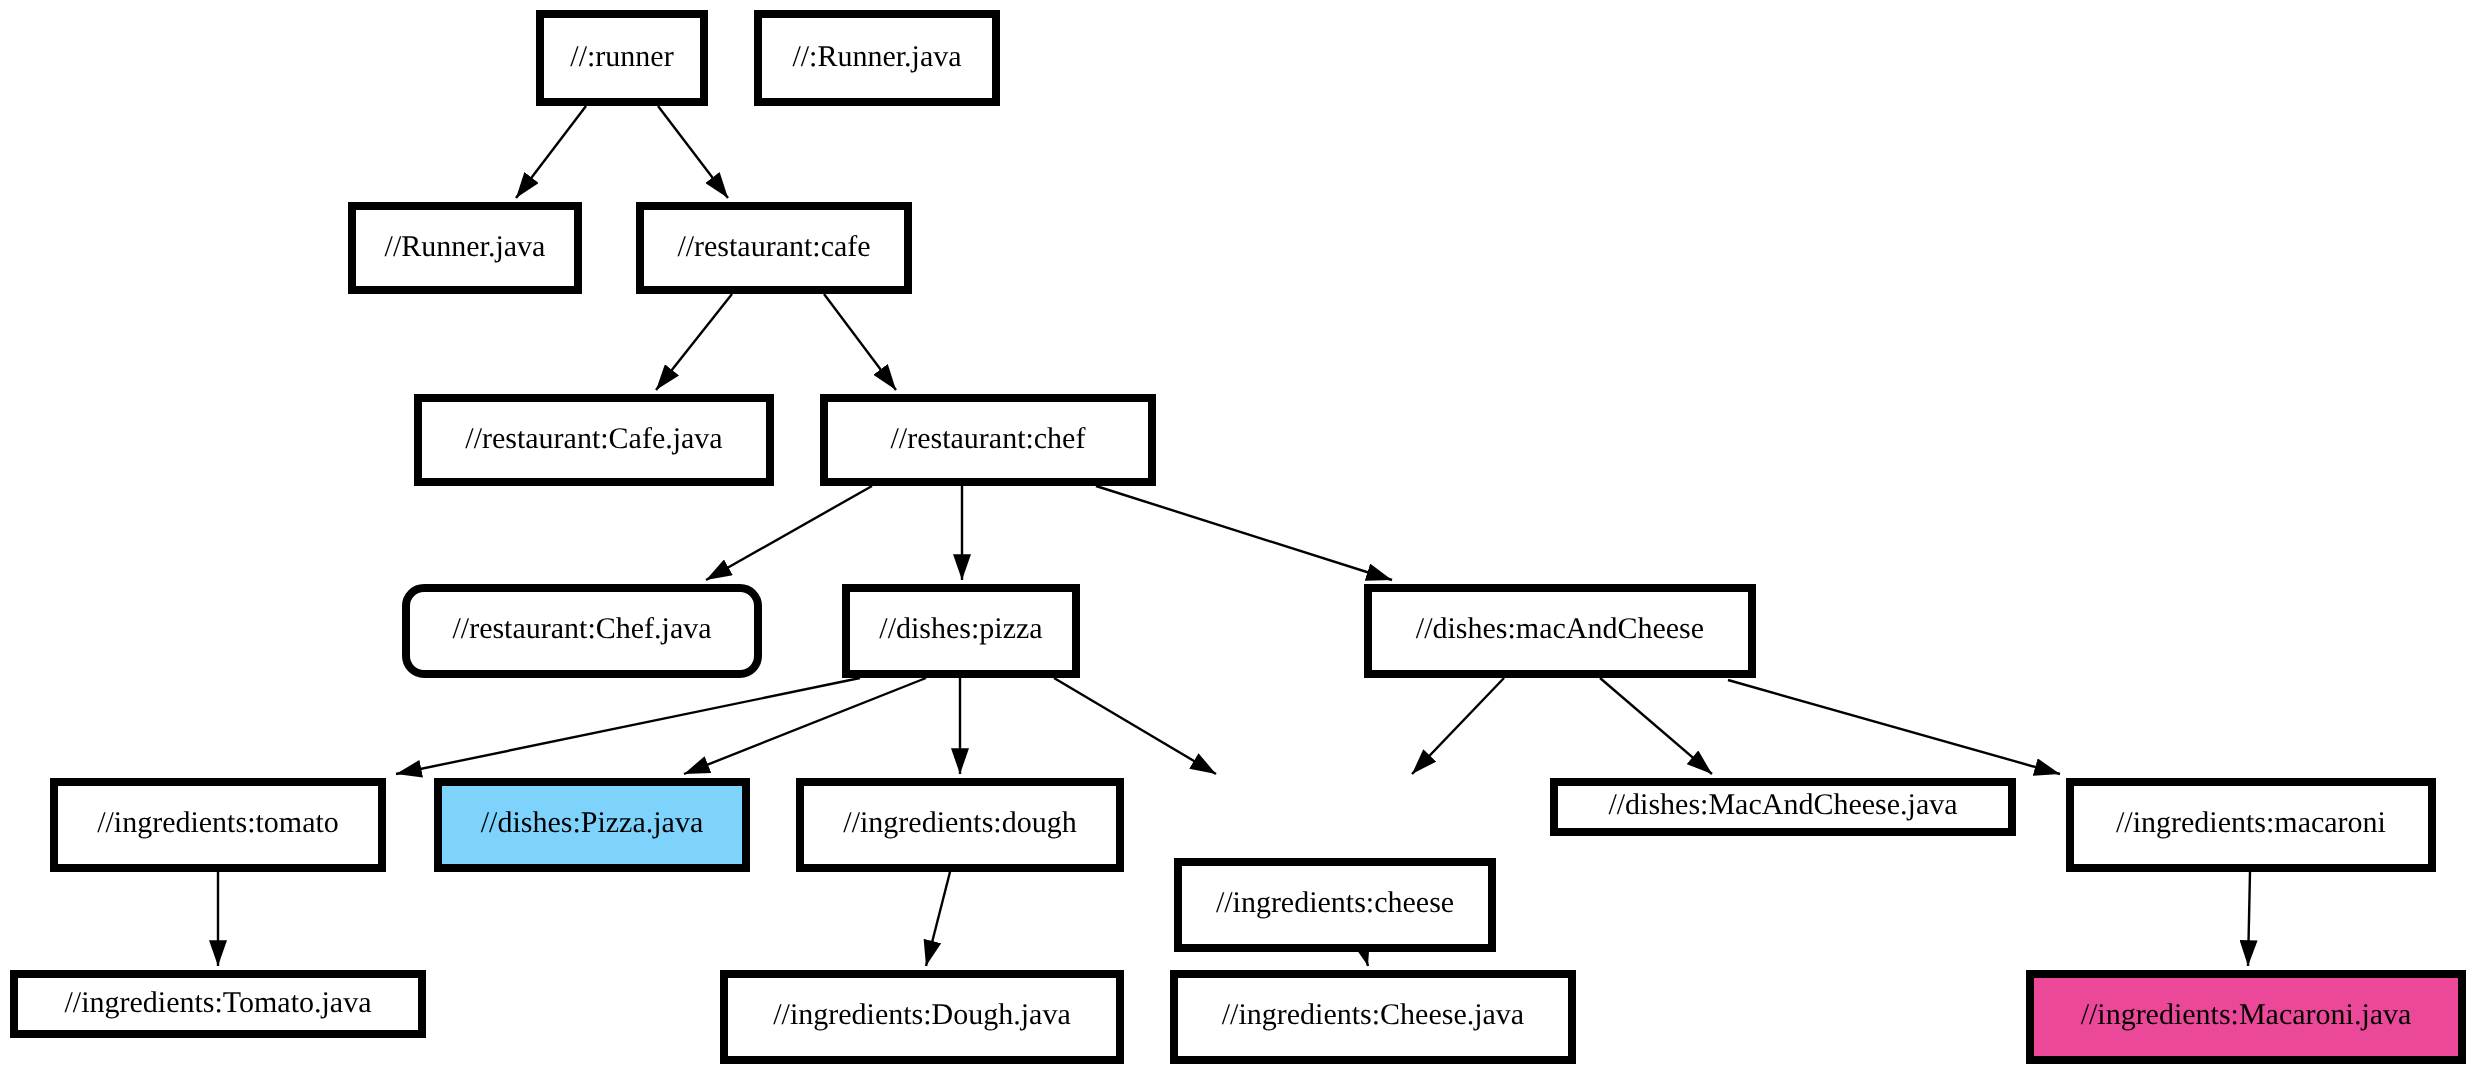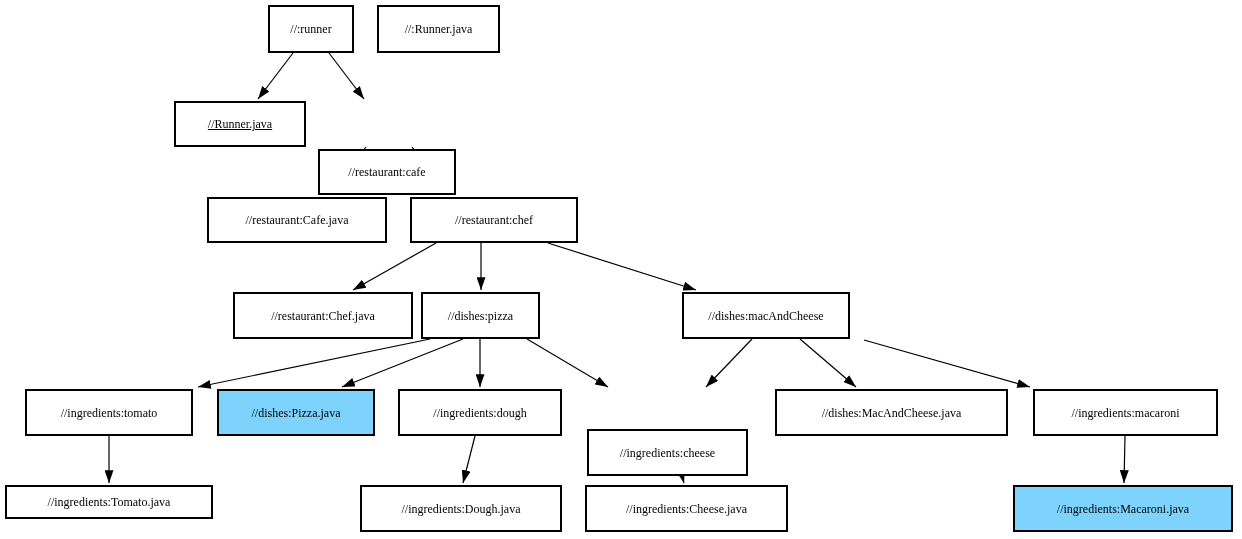--- a/index.html
+++ b/index.html
@@ -19,25 +19,25 @@
     position: absolute;
     left: 0;
     top: 0;
     width: 1242px;
     height: 539px;
   }
   .node {
     position: absolute;
     box-sizing: border-box;
     background: #ffffff;
-    border: 2px solid #f97316;
+    border: 4px solid #f97316;
     display: flex;
     align-items: center;
     justify-content: center;
-    font-size: 12px;
+    font-size: 15px;
     color: #000000;
     white-space: nowrap;
     line-height: 1;
   }
 </style>
 </head>
 <body>
 
 <div id="canvas">
   <svg id="edge-layer" width="1242" height="539" viewBox="0 0 1242 539" xmlns="http://www.w3.org/2000/svg">
@@ -67,65 +67,65 @@
         <line x1="1125" y1="436" x2="1124" y2="483" stroke="#000000" stroke-width="1.2" marker-end="url(#arrowhead)"></line>
       </g>
   </svg>
   <div id="node-layer">
       <div class="node" style="left: 268px; top: 5px; width: 86px; height: 48px; background: rgb(255, 255, 255); border-color: rgb(0, 0, 0);">
         <span>//:runner</span>
       </div>
       <div class="node" style="left: 377px; top: 5px; width: 123px; height: 48px; background: rgb(255, 255, 255); border-color: rgb(0, 0, 0);">
         <span>//:Runner.java</span>
       </div>
-      <div class="node" style="left: 174px; top: 101px; width: 132px; height: 46px; background: rgb(255, 255, 255); border-color: rgb(0, 0, 0); text-decoration: underline;">
+      <div class="node" style="left: 174px; top: 101px; width: 117px; height: 46px; background: rgb(255, 255, 255); border-color: rgb(0, 0, 0);">
         <span>//Runner.java</span>
       </div>
-      <div class="node" style="left: 318px; top: 101px; width: 138px; height: 46px; background: rgb(255, 255, 255); border-color: rgb(0, 0, 0); margin-top: 48px;">
+      <div class="node" style="left: 318px; top: 101px; width: 138px; height: 46px; background: rgb(255, 255, 255); border-color: rgb(0, 0, 0);">
         <span>//restaurant:cafe</span>
       </div>
       <div class="node" style="left: 207px; top: 197px; width: 180px; height: 46px; background: rgb(255, 255, 255); border-color: rgb(0, 0, 0);">
         <span>//restaurant:Cafe.java</span>
       </div>
       <div class="node" style="left: 410px; top: 197px; width: 168px; height: 46px; background: rgb(255, 255, 255); border-color: rgb(0, 0, 0);">
         <span>//restaurant:chef</span>
       </div>
-      <div class="node" style="left: 233px; top: 292px; width: 180px; height: 47px; background: rgb(255, 255, 255); border-color: rgb(0, 0, 0);">
+      <div class="node" style="left: 201px; top: 292px; width: 180px; height: 47px; background: rgb(255, 255, 255); border-color: rgb(0, 0, 0); border-radius: 11px;">
         <span>//restaurant:Chef.java</span>
       </div>
       <div class="node" style="left: 421px; top: 292px; width: 119px; height: 47px; background: rgb(255, 255, 255); border-color: rgb(0, 0, 0); text-align: right;">
         <span>//dishes:pizza</span>
       </div>
-      <div class="node" style="left: 682px; top: 292px; width: 168px; height: 47px; background: rgb(255, 255, 255); border-color: rgb(0, 0, 0);">
+      <div class="node" style="left: 682px; top: 292px; width: 196px; height: 47px; background: rgb(255, 255, 255); border-color: rgb(0, 0, 0);">
         <span>//dishes:macAndCheese</span>
       </div>
       <div class="node" style="left: 25px; top: 389px; width: 168px; height: 47px; background: rgb(255, 255, 255); border-color: rgb(0, 0, 0);">
         <span>//ingredients:tomato</span>
       </div>
       <div class="node" style="left: 217px; top: 389px; width: 158px; height: 47px; background: #7dd3fc; border-color: rgb(0, 0, 0); align-items: center;">
         <span>//dishes:Pizza.java</span>
       </div>
       <div class="node" style="left: 398px; top: 389px; width: 164px; height: 47px; background: rgb(255, 255, 255); border-color: rgb(0, 0, 0);">
         <span>//ingredients:dough</span>
       </div>
       <div class="node" style="left: 587px; top: 389px; width: 161px; height: 47px; background: rgb(255, 255, 255); border-color: rgb(0, 0, 0); margin-top: 40px;">
         <span>//ingredients:cheese</span>
       </div>
-      <div class="node" style="left: 775px; top: 389px; width: 233px; height: 47px; background: rgb(255, 255, 255); border-color: rgb(0, 0, 0);">
+      <div class="node" style="left: 775px; top: 389px; width: 233px; height: 29px; background: rgb(255, 255, 255); border-color: rgb(0, 0, 0);">
         <span>//dishes:MacAndCheese.java</span>
       </div>
       <div class="node" style="left: 1033px; top: 389px; width: 185px; height: 47px; background: rgb(255, 255, 255); border-color: rgb(0, 0, 0);">
         <span>//ingredients:macaroni</span>
       </div>
       <div class="node" style="left: 5px; top: 485px; width: 208px; height: 34px; background: rgb(255, 255, 255); border-color: rgb(0, 0, 0);">
         <span>//ingredients:Tomato.java</span>
       </div>
       <div class="node" style="left: 360px; top: 485px; width: 202px; height: 47px; background: rgb(255, 255, 255); border-color: rgb(0, 0, 0); justify-content: center;">
         <span>//ingredients:Dough.java</span>
       </div>
       <div class="node" style="left: 585px; top: 485px; width: 203px; height: 47px; background: rgb(255, 255, 255); border-color: rgb(0, 0, 0);">
         <span>//ingredients:Cheese.java</span>
       </div>
-      <div class="node" style="left: 1013px; top: 485px; width: 220px; height: 47px; background: #7dd3fc; border-color: rgb(0, 0, 0);">
+      <div class="node" style="left: 1013px; top: 485px; width: 220px; height: 47px; background: #ec4899; border-color: rgb(0, 0, 0);">
         <span>//ingredients:Macaroni.java</span>
       </div>
     </div>
 </div>
 
 </body></html>

